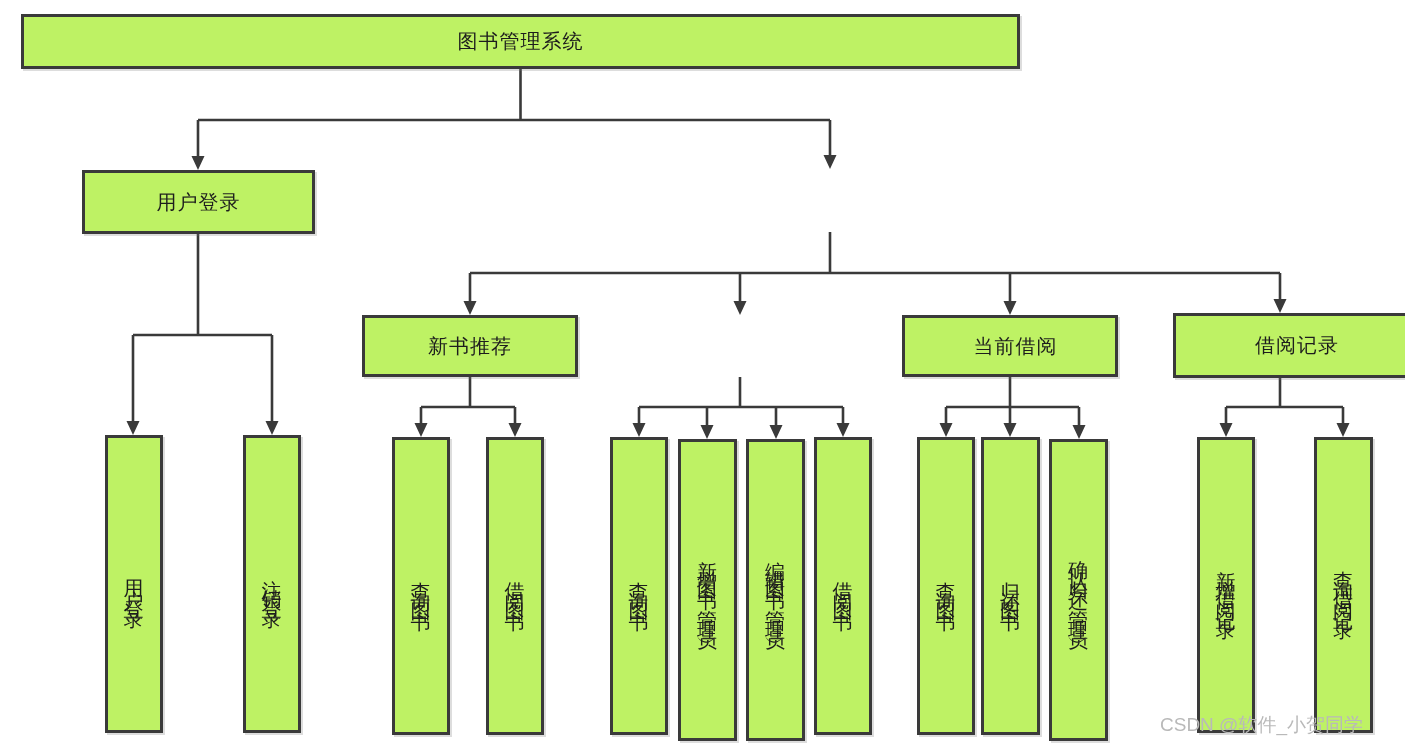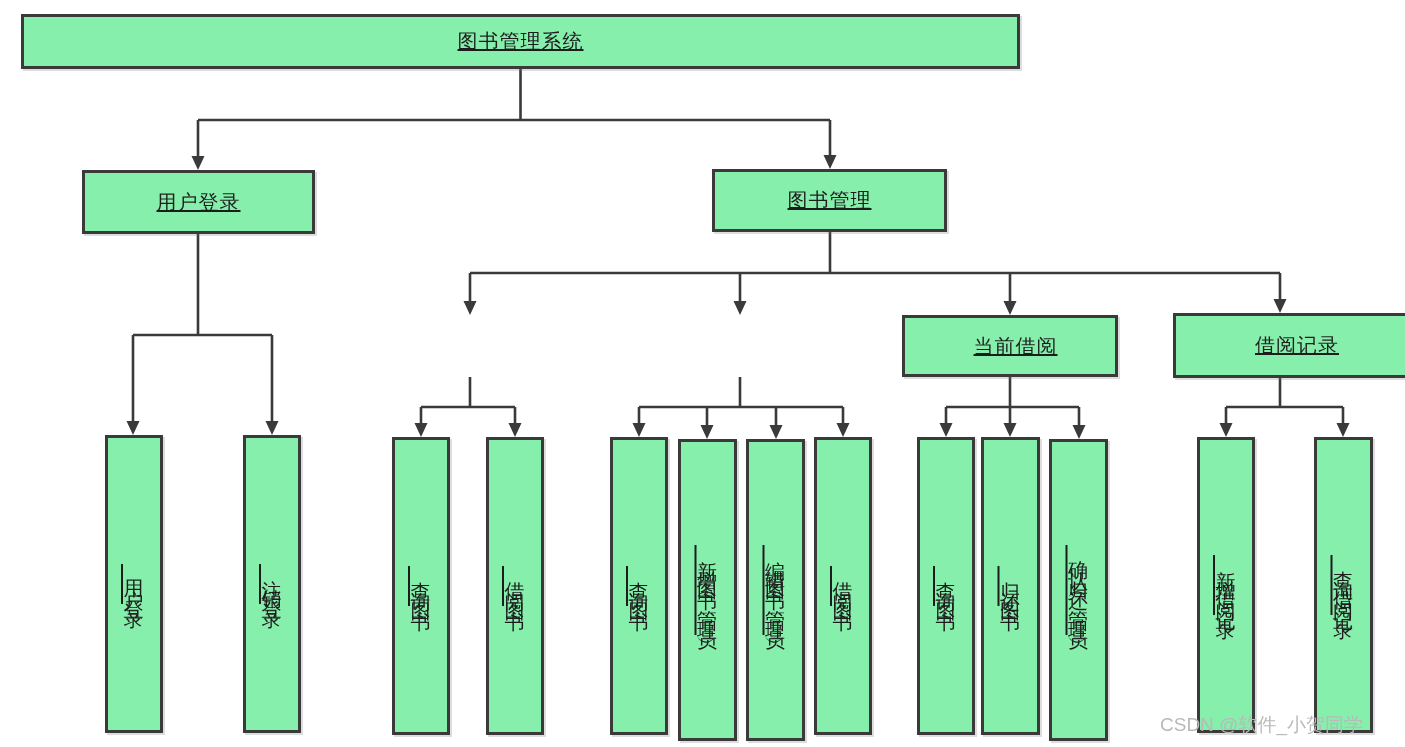--- a/index.html
+++ b/index.html
@@ -13,29 +13,28 @@
   }
   .wires {
     position: absolute;
     left: 0; top: 0;
     width: 1405px;
     height: 747px;
     pointer-events: none;
   }
   .box {
     position: absolute;
-    background: #86efac;
+    background: #bef264;
     border: 3px solid #3a3a3a;
     box-sizing: border-box;
     display: flex;
     align-items: center;
     justify-content: center;
     color: #1d1d1d;
     box-shadow: 2px 2px 0 rgba(120,120,120,0.25);
-    text-decoration: underline;
   }
   .box .h-label {
     font-size: 20px;
     letter-spacing: 1px;
     white-space: nowrap;
   }
   .box .v-label {
     writing-mode: vertical-rl;
     text-orientation: mixed;
     font-size: 20px;
@@ -96,24 +95,24 @@
       M1343 437 L1336.5 423 L1349.5 423 Z"></path>
   </svg>
 
   <div class="box" style="left:21px; top:14px; width:999px; height:55px;">
     <span class="h-label">图书管理系统</span>
   </div>
 
   <div class="box" style="left:82px; top:170px; width:233px; height:64px;">
     <span class="h-label">用户登录</span>
   </div>
-  <div class="box" style="left:712px; top:169px; width:235px; height:63px;">
-    <span class="h-label">图书管理</span>
+
+  <div class="box" style="left:362px; top:315px; width:216px; height:62px;">
+    <span class="h-label">新书推荐</span>
   </div>
-
   <div class="box" style="left:902px; top:315px; width:216px; height:62px;padding-left:11px;">
     <span class="h-label">当前借阅</span>
   </div>
   <div class="box" style="left:1173px; top:313px; width:248px; height:65px;align-items:center;">
     <span class="h-label">借阅记录</span>
   </div>
 
   <div class="box" style="left:105px; top:435px; width:58px; height:298px;">
     <span class="v-label">用户登录</span>
   </div>

